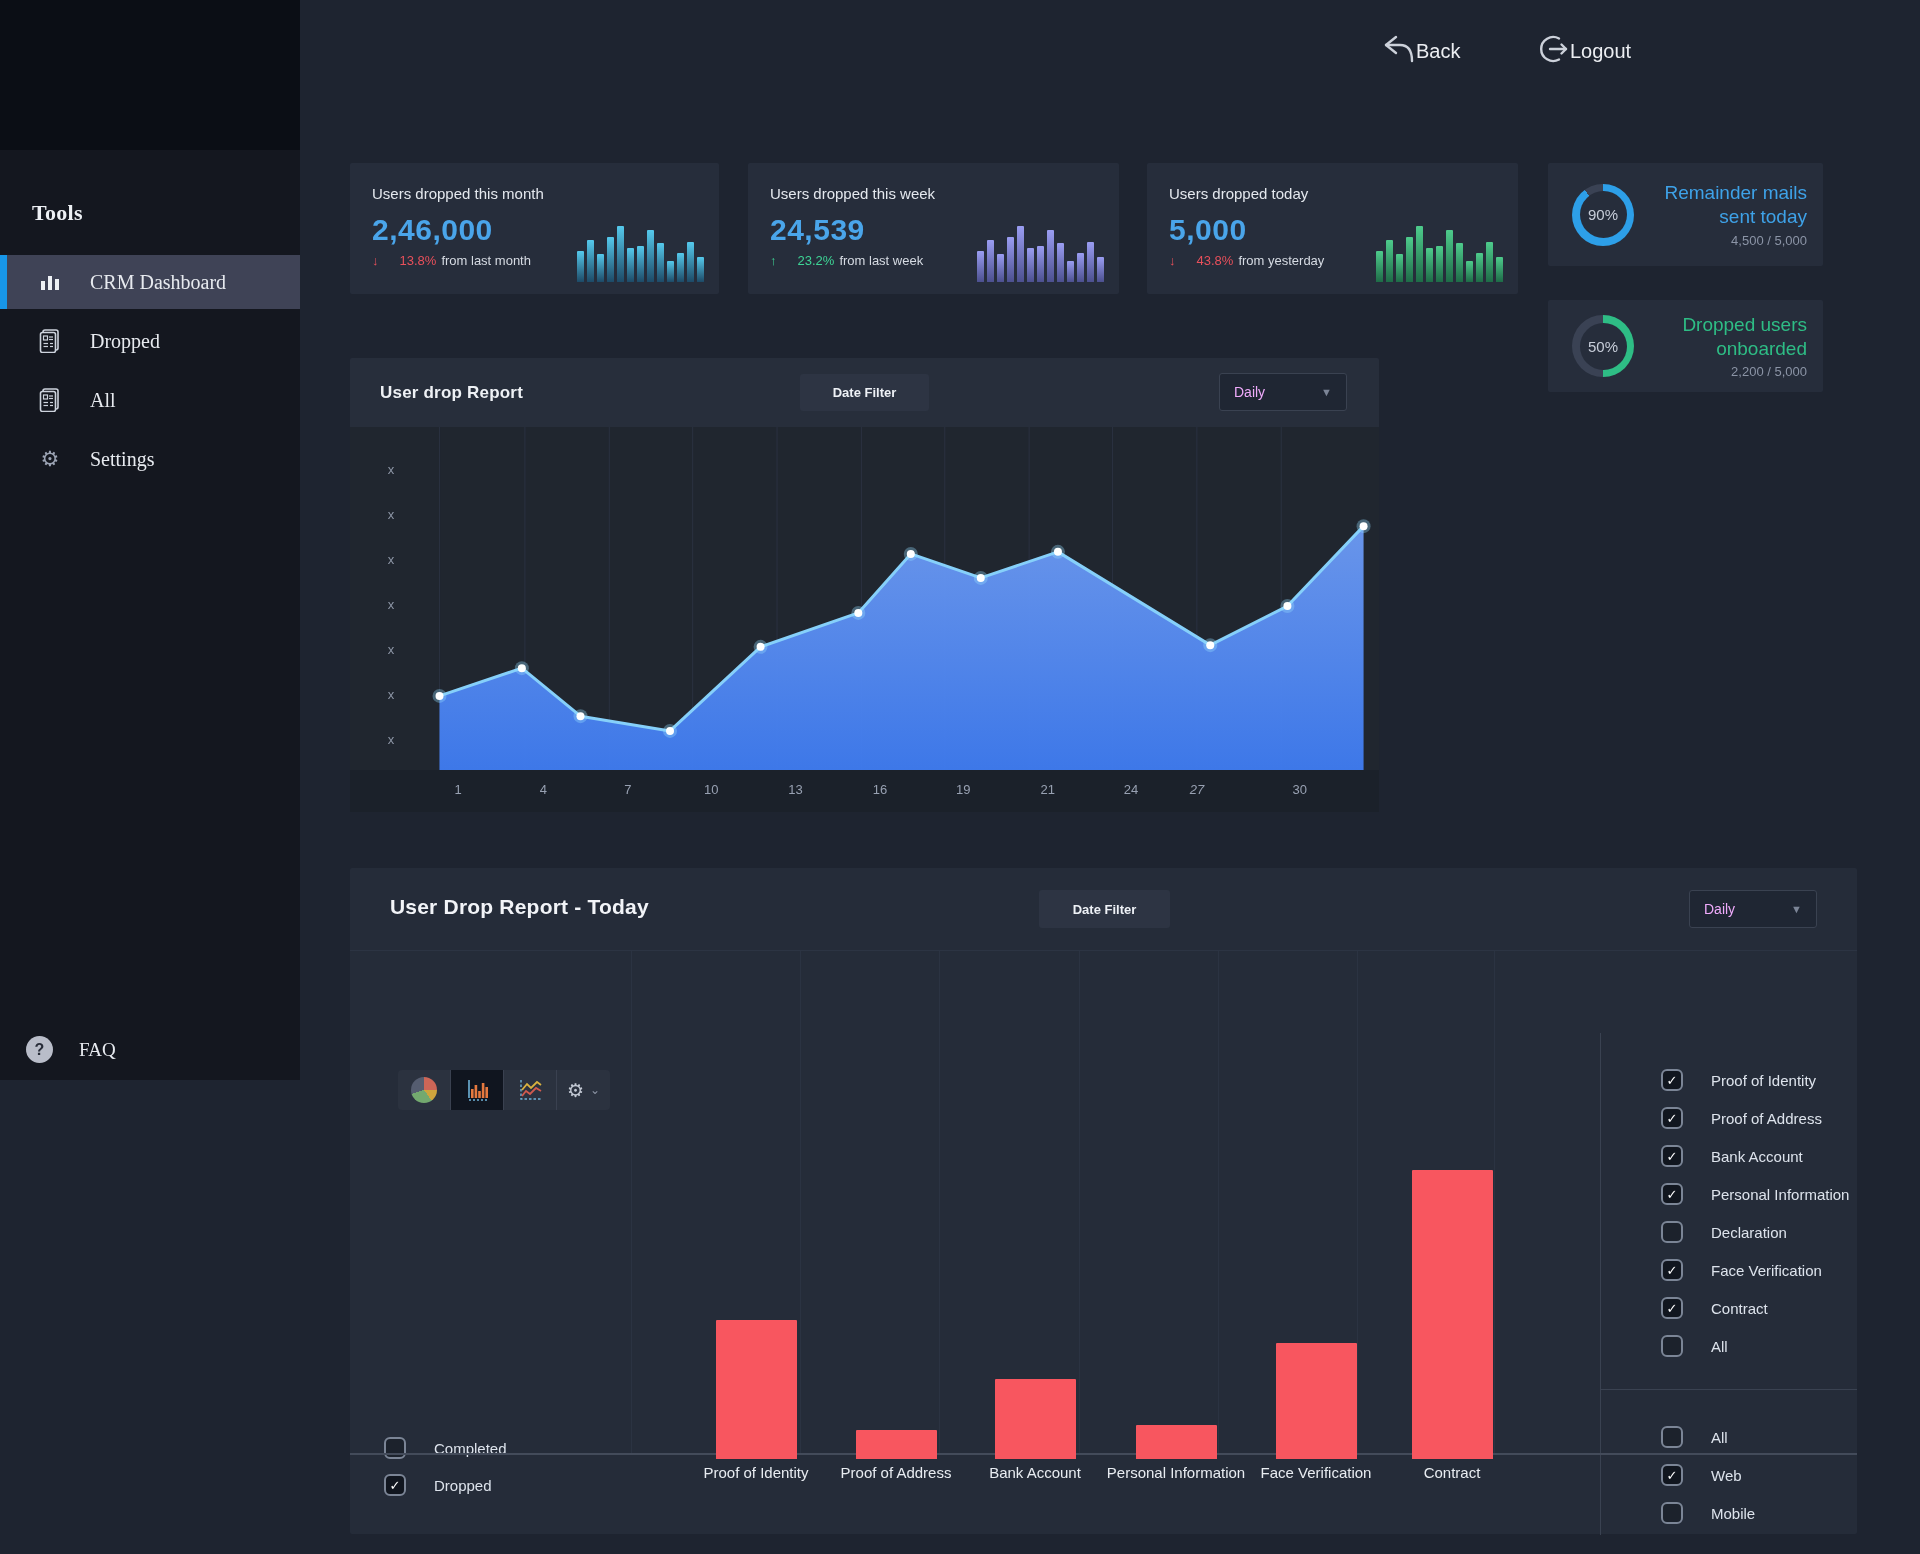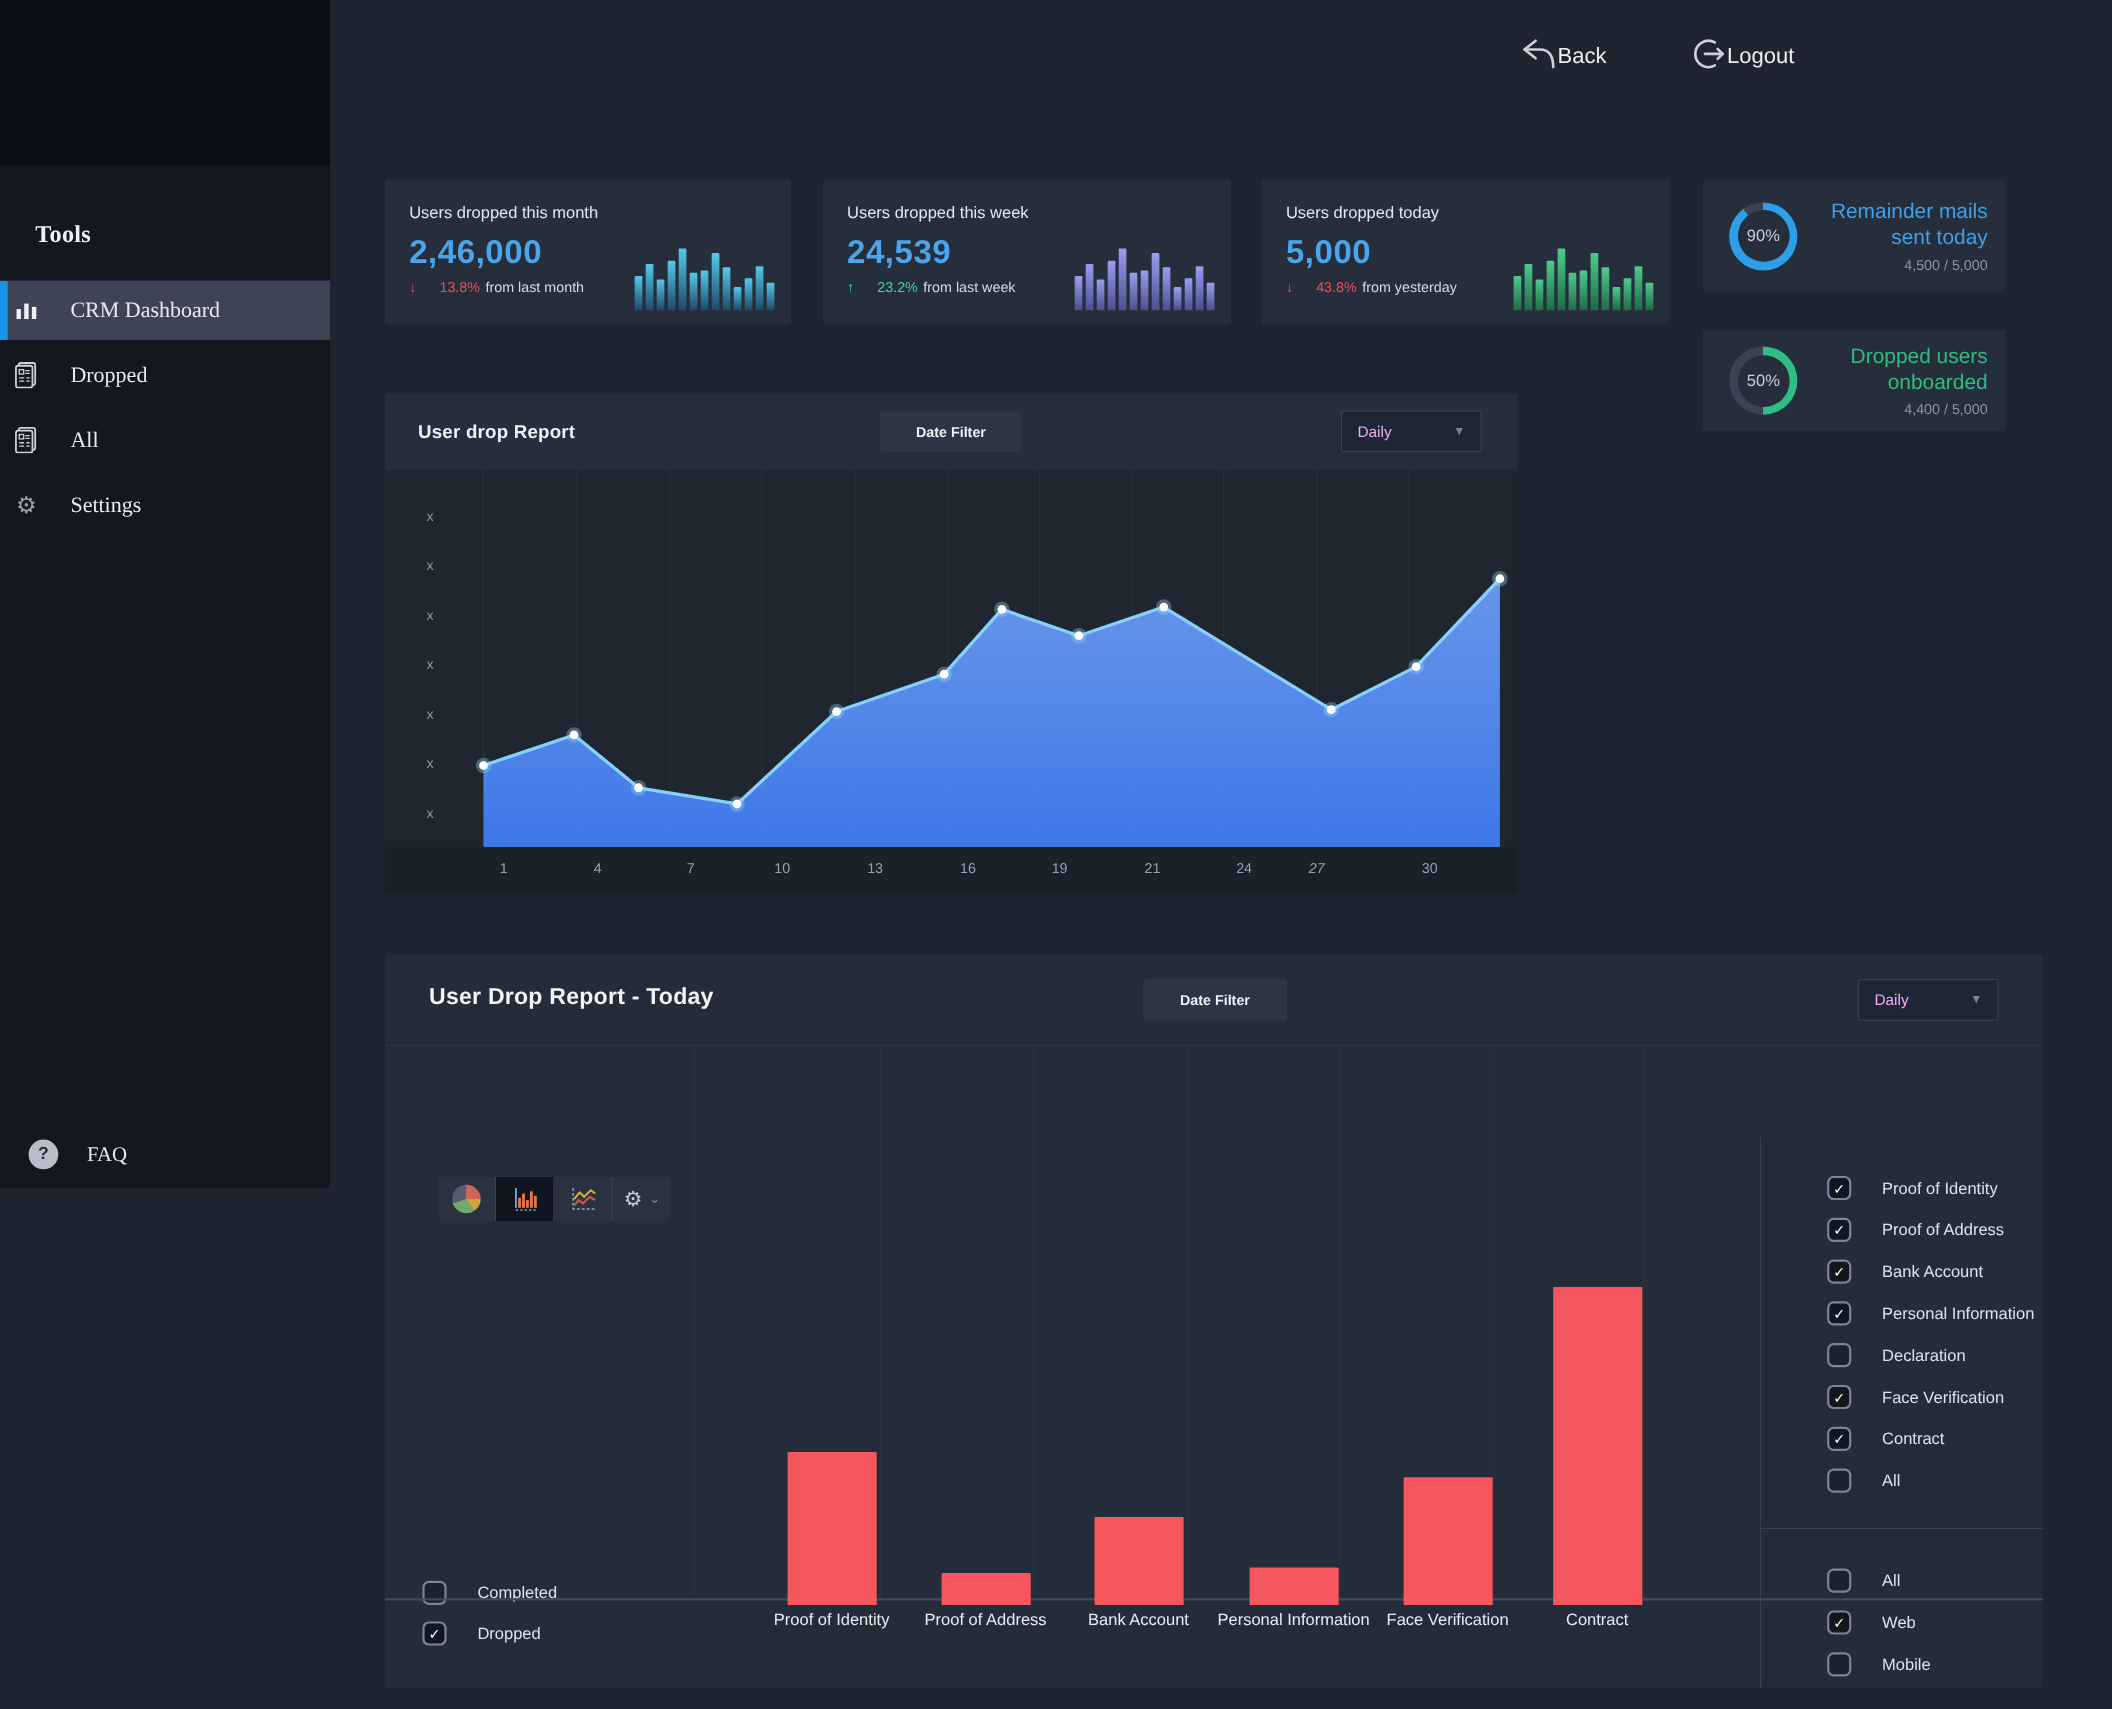--- a/index.html
+++ b/index.html
@@ -6,21 +6,21 @@
   html,body { background:#1a202b; }
   body { font-family:"Liberation Sans","DejaVu Sans",sans-serif; }
   .page { position:relative; width:1920px; height:1554px; background:#1e2430; overflow:hidden; }
 
   
   .sidebar { position:absolute; left:0; top:0; width:300px; height:1080px;
     background:linear-gradient(180deg,#0b0e15 0,#0b0e15 150px,#14171f 150px); }
   .sidebar-section-title { position:absolute; left:32px; top:200px; font-family:"Liberation Serif","DejaVu Serif",serif;
     font-size:22px; font-weight:600; color:#edf0f4; letter-spacing:.3px; }
   .nav { position:absolute; left:0; top:255px; width:100%; }
-  .nav-item { display:flex; align-items:center; height:54px; margin-bottom:5px; padding-left:12px; cursor:pointer; }
+  .nav-item { display:flex; align-items:center; height:54px; margin-bottom:5px; padding-left:38px; cursor:pointer; }
   .nav-item .nicon { width:24px; height:24px; display:flex; align-items:center; justify-content:center; margin-right:28px; }
   .nav-item .nlabel { font-family:"Liberation Serif","DejaVu Serif",serif; font-size:20px; color:#e7eaef; }
   .nav-item.active { background:#3f4356; box-shadow:inset 7px 0 0 #1796e8; }
   .gear-glyph { font-family:"DejaVu Sans",sans-serif; font-size:21px; color:#9ba3b3; line-height:1; }
   .faq-row { position:absolute; left:26px; top:1036px; display:flex; align-items:center; cursor:pointer; }
   .faq-circle { width:27px; height:27px; border-radius:50%; background:#b9bdc9; color:#272c38; font-weight:bold;
     font-size:16px; display:flex; align-items:center; justify-content:center; margin-right:26px; }
   .faq-label { font-family:"Liberation Serif","DejaVu Serif",serif; font-size:19px; color:#e7eaef; }
 
   
@@ -253,21 +253,21 @@
       <div class="prog-title" style="color:#3ea2e8;">Remainder mails sent today</div>
       <div class="prog-fraction">4,500 / 5,000</div>
     </div>
   </div>
   <div class="prog-card" style="top:300px;height:92px;">
     <div class="ring" style="background: conic-gradient(rgb(46, 189, 133) 0deg, rgb(46, 189, 133) 50%, rgb(58, 66, 84) 50%, rgb(58, 66, 84) 100%);">
         <div class="ring-inner">50%</div>
       </div>
     <div class="prog-text">
       <div class="prog-title" style="color:#2ebd85;">Dropped users onboarded</div>
-      <div class="prog-fraction">4,400 / 5,000</div>
+      <div class="prog-fraction">2,200 / 5,000</div>
     </div>
   </div>
 
   <div class="area-panel">
     <div class="area-title">User drop Report</div>
     <div class="panel-btn area-datefilter">Date Filter</div>
     <div class="dropdown area-dd">
       <span class="dval">Daily</span>
         <span class="caret">▼</span>
     </div>

